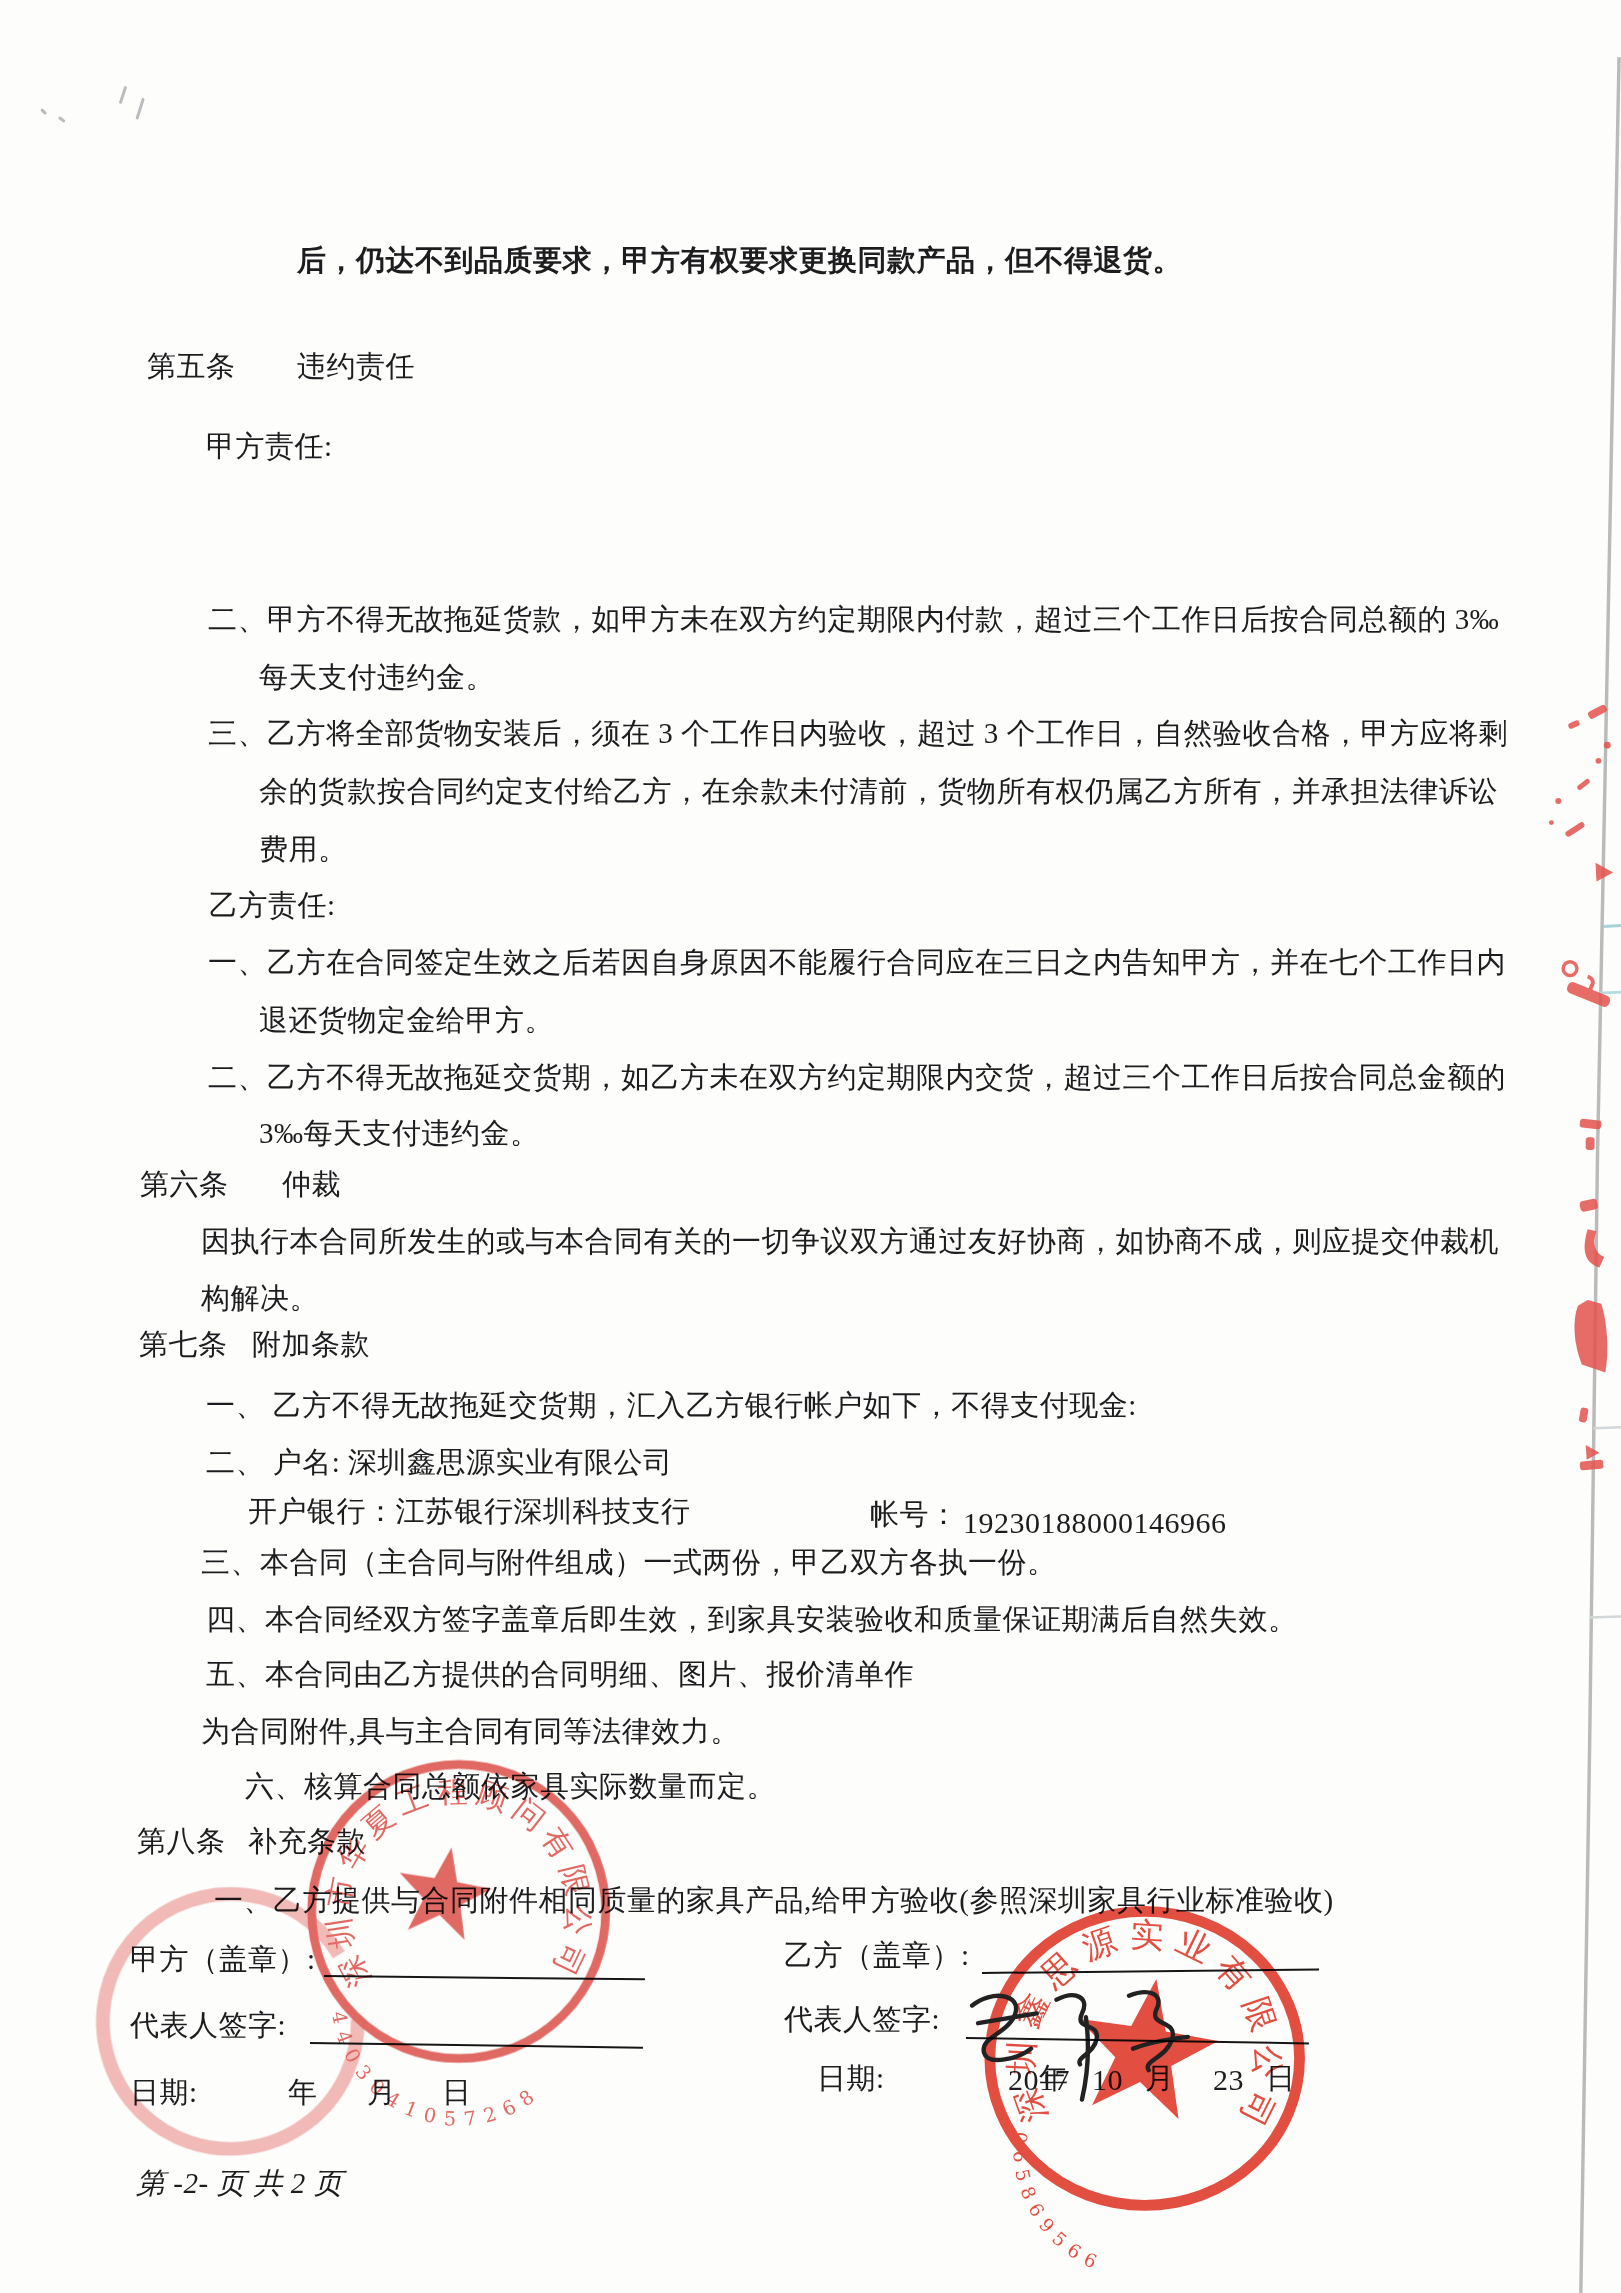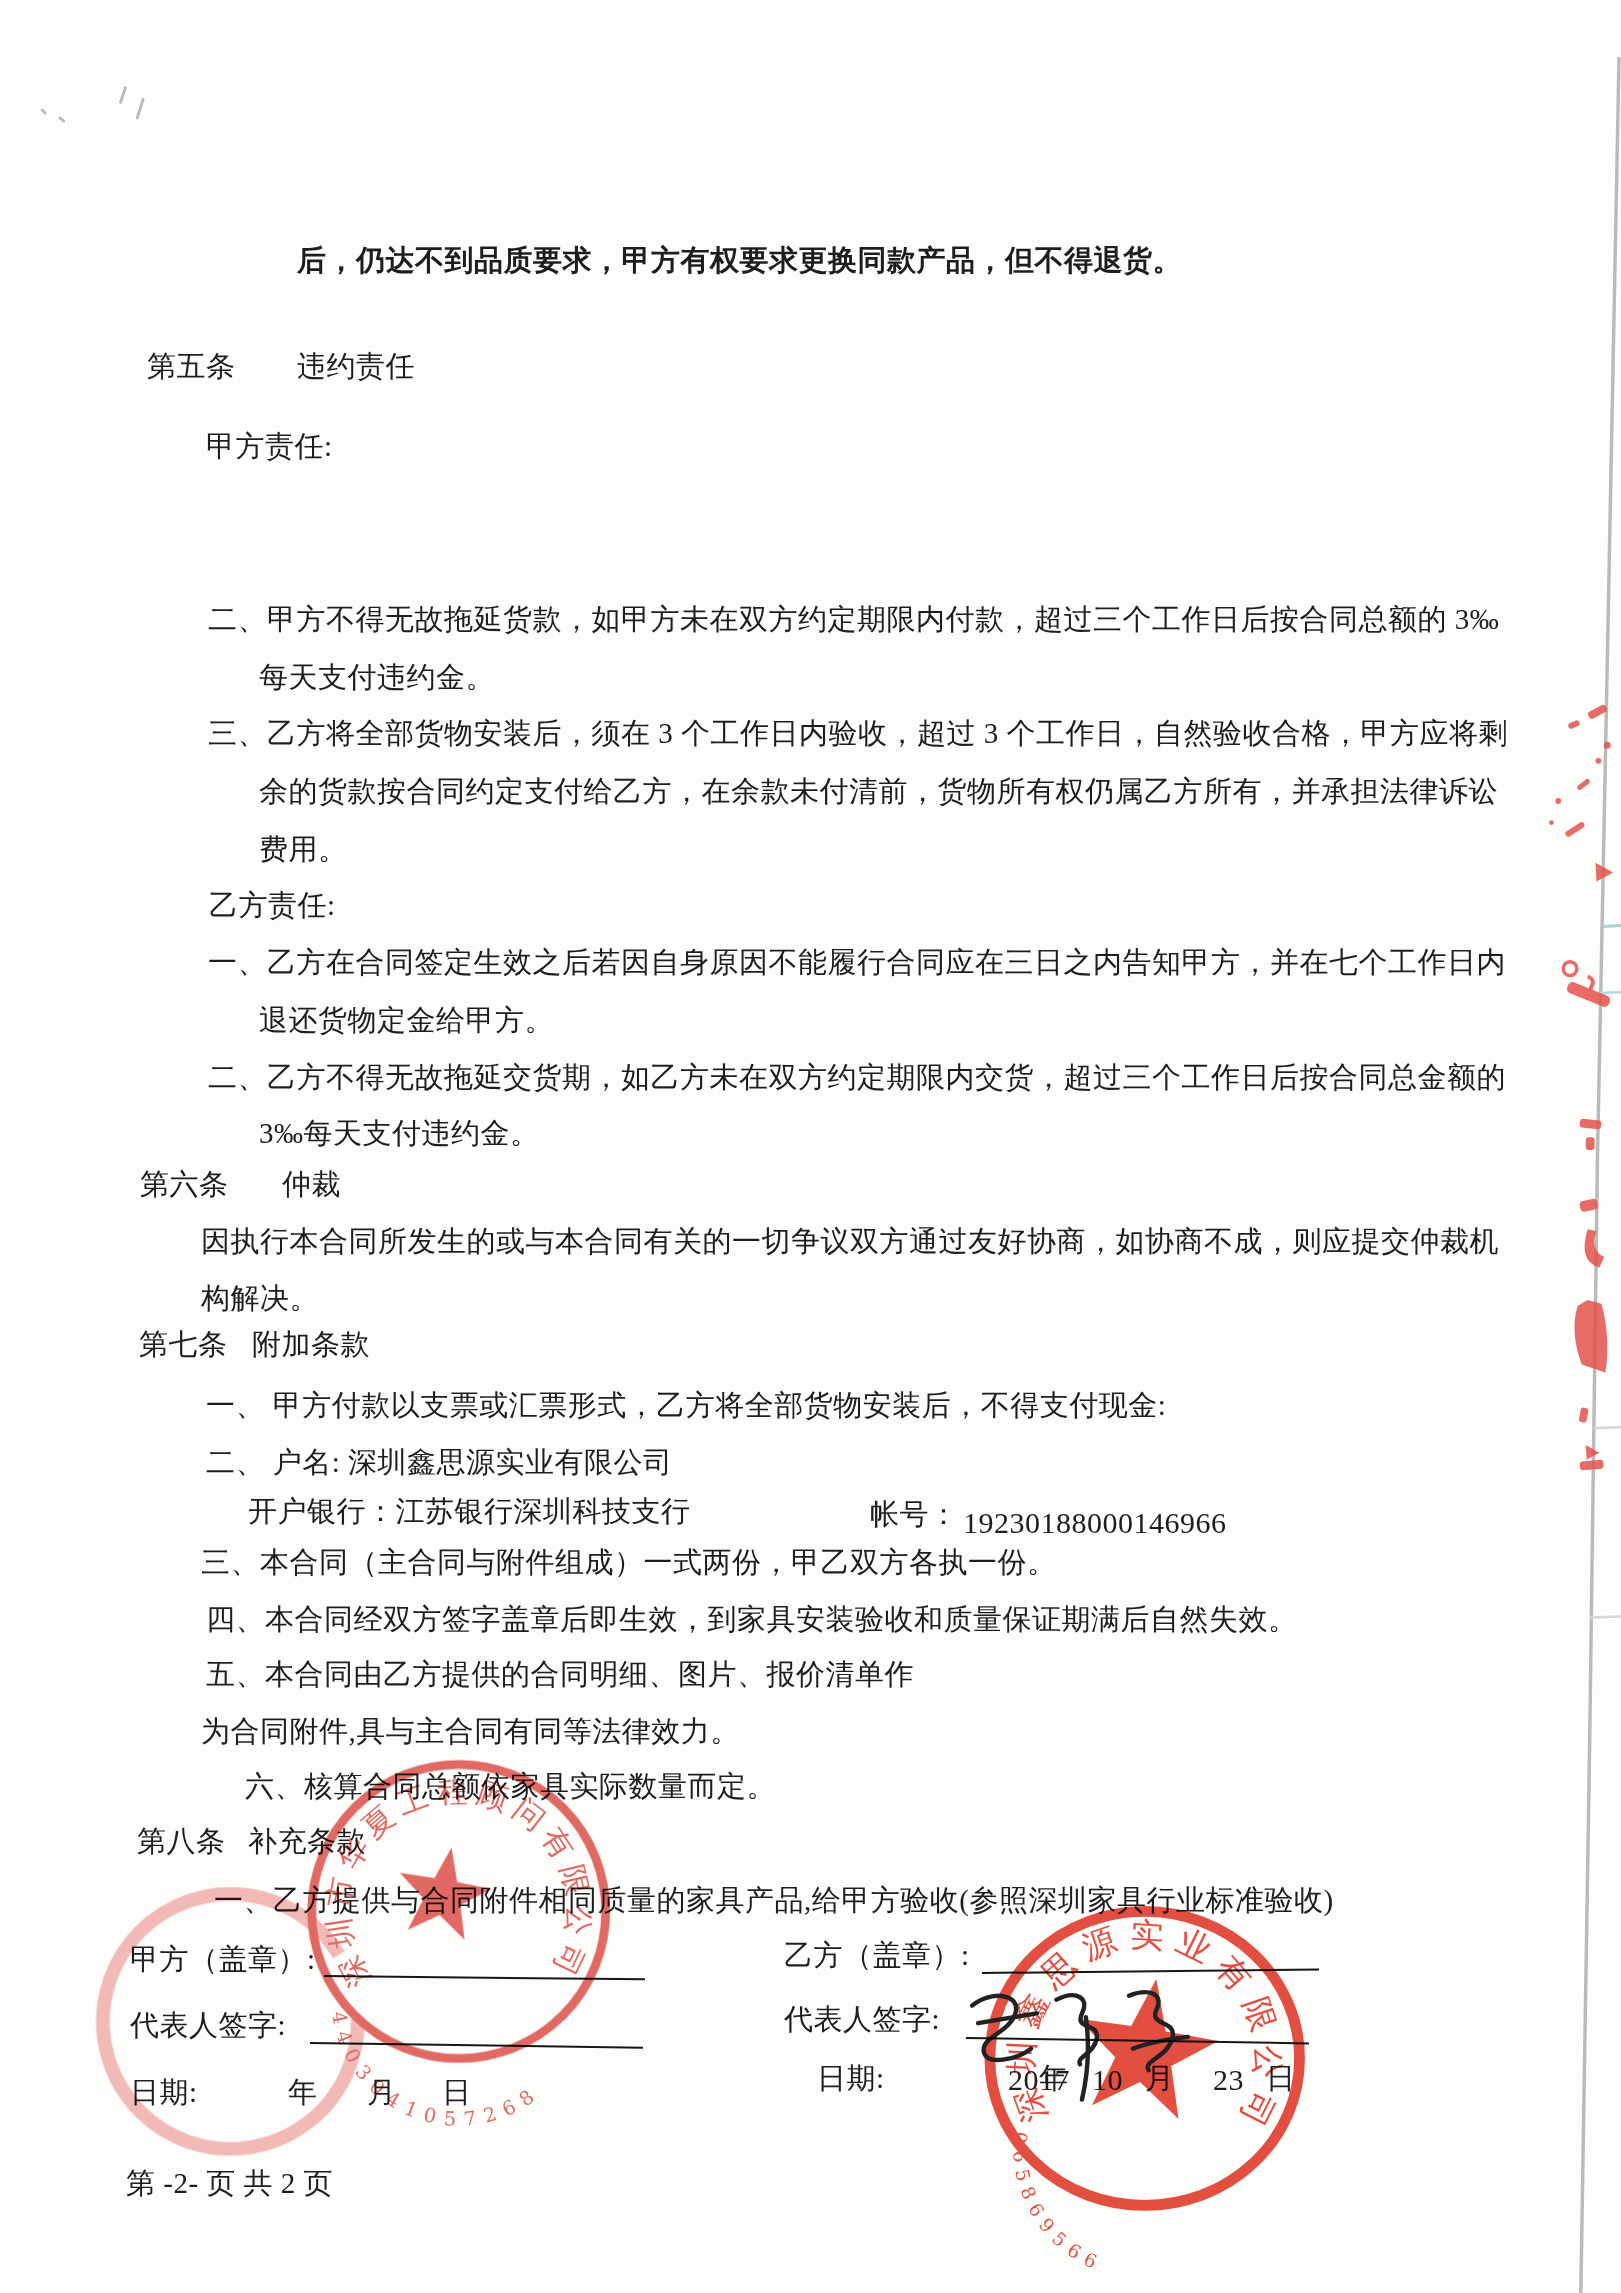--- a/index.html
+++ b/index.html
@@ -42,21 +42,21 @@
   <div class="tl" style="left:208px;top:1060px;">二、乙方不得无故拖延交货期，如乙方未在双方约定期限内交货，超过三个工作日后按合同总金额的</div>
   <div class="tl" style="left:259px;top:1116px;">3‰每天支付违约金。</div>
 
   <div class="tl" style="left:140px;top:1167px;">第六条</div>
   <div class="tl" style="left:282px;top:1167px;">仲裁</div>
   <div class="tl" style="left:201px;top:1224px;">因执行本合同所发生的或与本合同有关的一切争议双方通过友好协商，如协商不成，则应提交仲裁机</div>
   <div class="tl" style="left:201px;top:1281px;">构解决。</div>
 
   <div class="tl" style="left:139px;top:1327px;">第七条</div>
   <div class="tl" style="left:252px;top:1327px;">附加条款</div>
-  <div class="tl" style="left:206px;top:1388px;">一、 甲方付款以支票或汇票形式，乙方将全部货物安装后，不得支付现金:</div>
+  <div class="tl" style="left:206px;top:1388px;">一、 乙方不得无故拖延交货期，汇入乙方银行帐户如下，不得支付现金:</div>
   <div class="tl" style="left:206px;top:1445px;">二、 户名: 深圳鑫思源实业有限公司</div>
   <div class="tl" style="left:248px;top:1494px;">开户银行：江苏银行深圳科技支行</div>
   <div class="tl" style="left:870px;top:1497px;">帐号：</div>
   <div class="tl num" style="left:963px;top:1505px;">19230188000146966</div>
   <div class="tl" style="left:201px;top:1545px;">三、本合同（主合同与附件组成）一式两份，甲乙双方各执一份。</div>
   <div class="tl" style="left:206px;top:1602px;">四、本合同经双方签字盖章后即生效，到家具安装验收和质量保证期满后自然失效。</div>
   <div class="tl" style="left:206px;top:1657px;">五、本合同由乙方提供的合同明细、图片、报价清单作</div>
   <div class="tl" style="left:201px;top:1714px;">为合同附件,具与主合同有同等法律效力。</div>
   <div class="tl" style="left:245px;top:1769px;">六、核算合同总额依家具实际数量而定。</div>
 
@@ -78,21 +78,21 @@
   <div class="tl" style="left:784px;top:2002px;">代表人签字:</div>
   <div class="sig-line" style="left:966px;top:2037px;width:343px;transform:rotate(0.9deg);"></div>
   <div class="tl" style="left:817px;top:2061px;">日期:</div>
   <div class="tl num" style="left:966px;top:2062px;margin-left:42px;">2017</div>
   <div class="tl" style="left:1039px;top:2061px;">年</div>
   <div class="tl num" style="left:1092px;top:2062px;">10</div>
   <div class="tl" style="left:1145px;top:2061px;">月</div>
   <div class="tl num" style="left:1213px;top:2062px;">23</div>
   <div class="tl" style="left:1266px;top:2061px;">日</div>
 
-  <div class="tl" style="left:126px;top:2166px;">第 -2- 页 共 2 页</div>
+  <div class="tl" style="left:136px;top:2166px;font-style:italic;">第 -2- 页 共 2 页</div>
 
   <svg id="overlay" width="1621" height="2294" viewBox="0 0 1654 2340">
     <defs>
       <path id="arcA-text" d="M 388.8 2029.2 A 112 112 0 1 1 547.2 2029.2" fill="none"></path>
       <path id="arcA-serial" d="M 345.8 1994.2 A 130 130 0 1 0 590.2 1994.2" fill="none"></path>
       <path id="arcB-text" d="M 1087.4 2180.6 A 114 114 0 1 1 1248.6 2180.6" fill="none"></path>
       <path id="arcB-serial" d="M 1042 2145.6 A 134 134 0 1 0 1294 2145.6" fill="none"></path>
     </defs>
 
     <g stroke="#9a9aa0" stroke-width="3" opacity="0.65" stroke-linecap="round">

